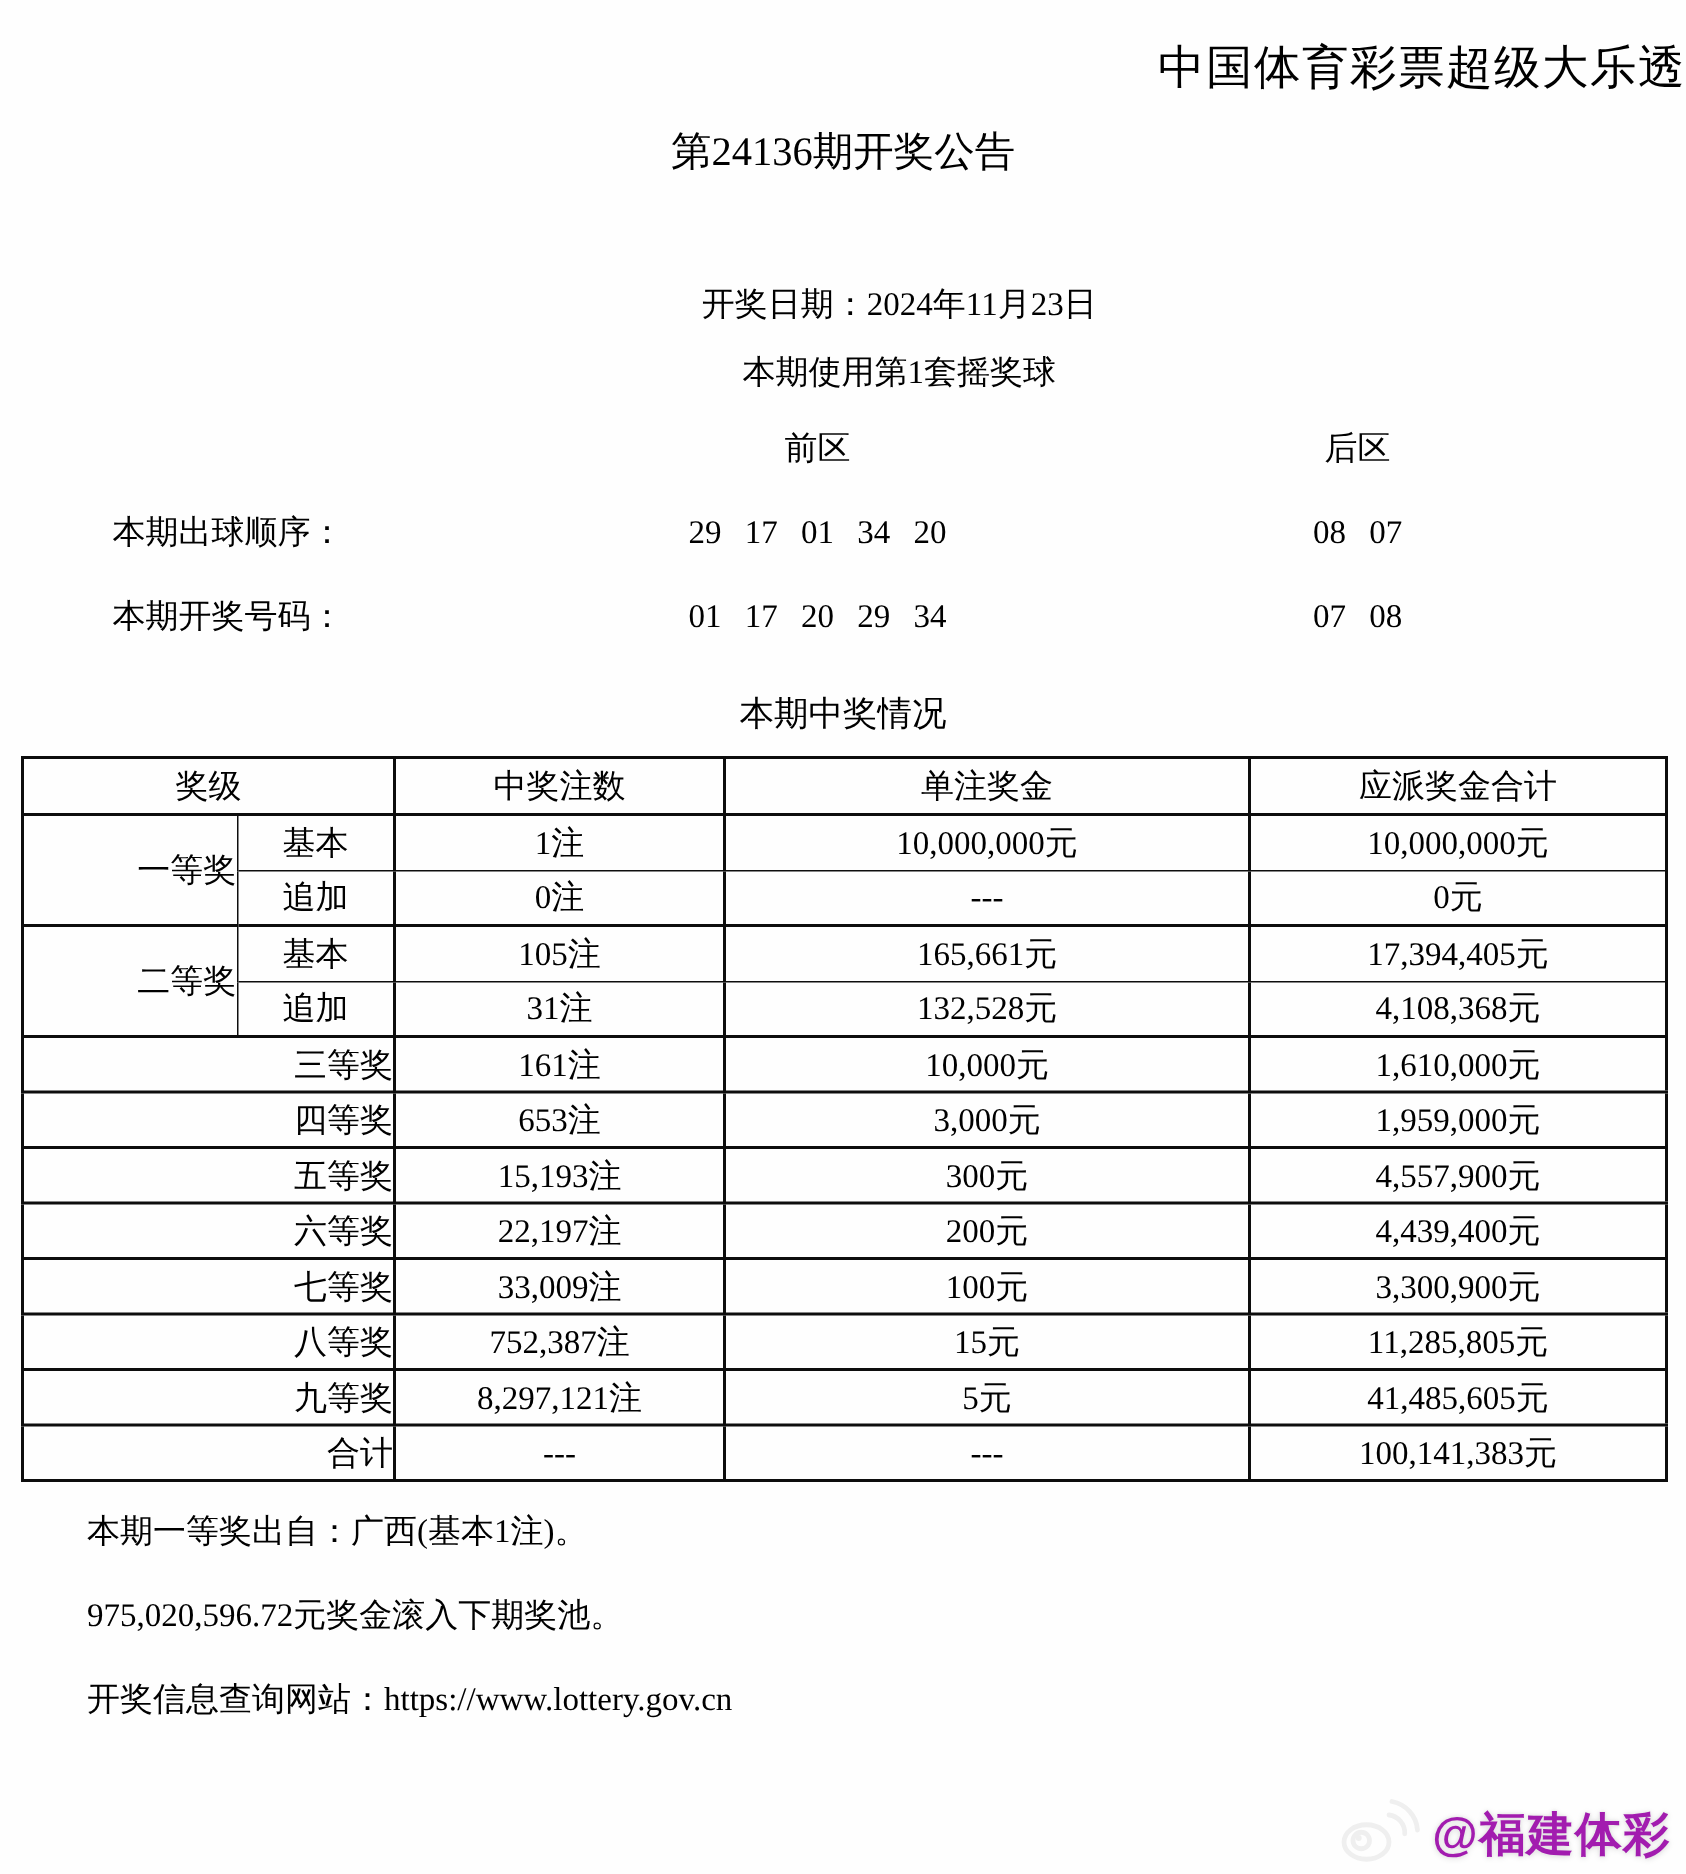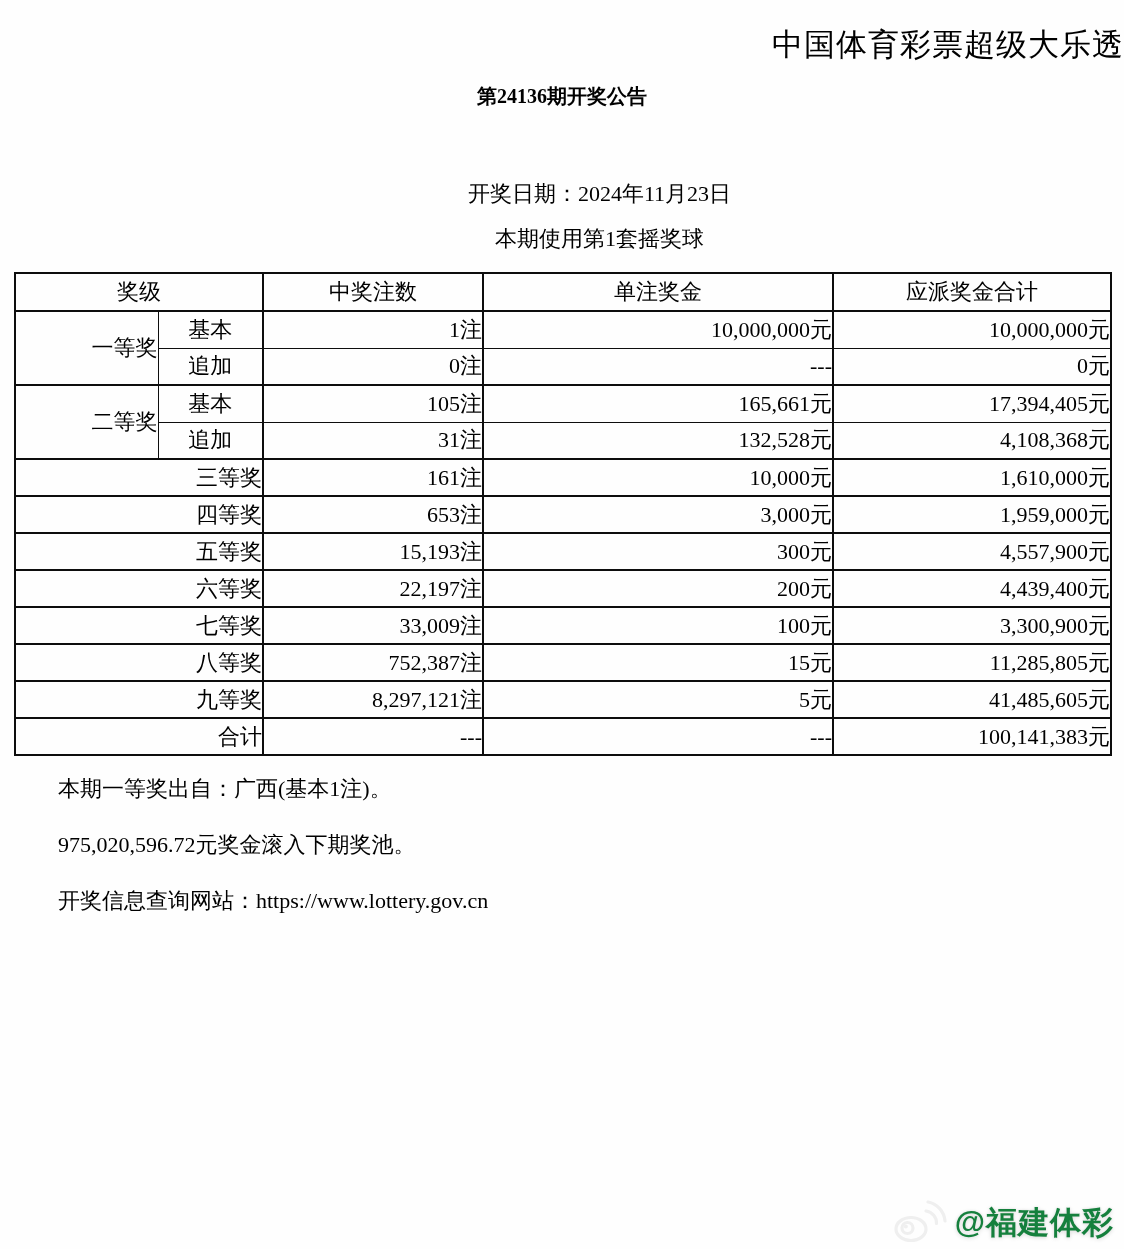--- a/index.html
+++ b/index.html
@@ -17,22 +17,22 @@
   .page-title {
     margin-top: 24px;
     text-align: right;
     font-size: 31px;
     font-weight: normal;
     letter-spacing: 1px;
   }
   .page-subtitle {
     margin-top: 17px;
     text-align: center;
-    font-size: 20px;
-    font-weight: bold;
+    font-size: 27px;
+    font-weight: normal;
   }
   .info-block { margin: 72px 0 0 75px; text-align: center; }
   .info-line { font-size: 22px; line-height: 24px; margin-bottom: 21px; white-space: pre; }
   .zones {
     display: grid;
     grid-template-columns: 75px 300px 340px 380px;
     row-gap: 32px;
     margin-top: 27px;
     font-size: 22px;
     line-height: 24px;
@@ -61,55 +61,72 @@
     font-weight: normal;
     padding: 0;
     vertical-align: middle;
   }
   table.prize thead tr { height: 38px; }
   table.prize tbody tr { height: 37px; }
   table.prize thead th { border-bottom: 2px solid #0d0d0d; text-align: center; }
   tr.gs td { border-top: 2px solid #0d0d0d; }
   td.c-level { text-align: right; font-family: Liberation Mono, monospace; }
   td.c-sub { text-align: center; border-left-width: 1.5px !important; }
-  td.c-num { text-align: right; padding-right: 9px; }
+  td.c-num { text-align: center; padding-right: 9px; }
   .footer-block { margin: 21px 0 0 58px; }
   .footer-line { font-size: 22px; line-height: 24px; margin-bottom: 32px; white-space: pre; }
   .watermark {
     position: absolute;
     right: 10px;
     bottom: 2px;
     display: flex;
     align-items: center;
     gap: 8px;
     pointer-events: none;
   }
   .watermark-text {
     font-family: "Liberation Sans", sans-serif;
     font-weight: bold;
     font-size: 31px;
-    color: #15803d;
+    color: #a21caf;
     text-shadow: 0 0 2px #e3e3e3, 0 1px 4px #d9d9d9;
     letter-spacing: 1px;
   }
 </style>
 </head>
 <body>
 
 <div class="page">
 
   <h1 class="page-title">中国体育彩票超级大乐透</h1>
   <h2 class="page-subtitle">第24136期开奖公告</h2>
 
   <div class="info-block">
     <p class="info-line"><span>开奖日期：</span><span>2024年11月23日</span></p>
     <p class="info-line">本期使用第1套摇奖球</p>
   </div>
 
-
+  <div class="zones">
+    <div class="cell"></div>
+    <div class="cell"></div>
+    <div class="cell zone-head">前区</div>
+    <div class="cell zone-head">后区</div>
+
+    <div class="cell"></div>
+    <div class="cell row-label">本期出球顺序：</div>
+    <div class="cell nums">29 17 01 34 20</div>
+    <div class="cell nums">08 07</div>
+
+    <div class="cell"></div>
+    <div class="cell row-label">本期开奖号码：</div>
+    <div class="cell nums">01 17 20 29 34</div>
+    <div class="cell nums">07 08</div>
+  </div>
+
+  <h3 class="table-title">本期中奖情况</h3>
 
   <table class="prize">
     <colgroup>
       <col style="width:143px">
         <col style="width:105px">
         <col style="width:220px">
         <col style="width:350px">
         <col style="width:278px">
     </colgroup>
     <thead>

